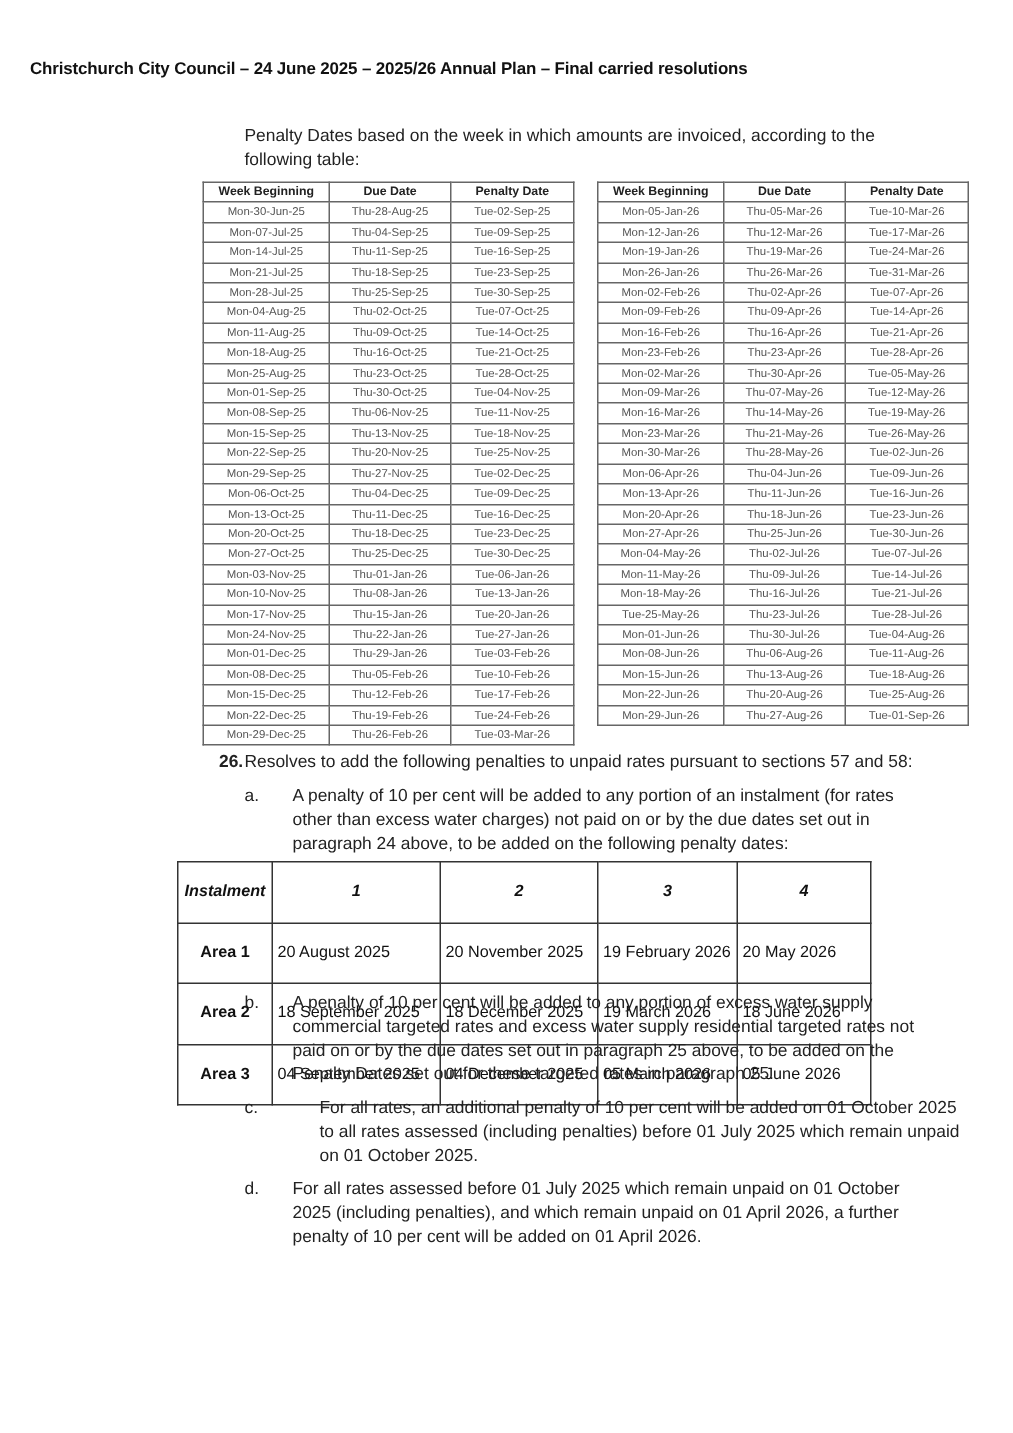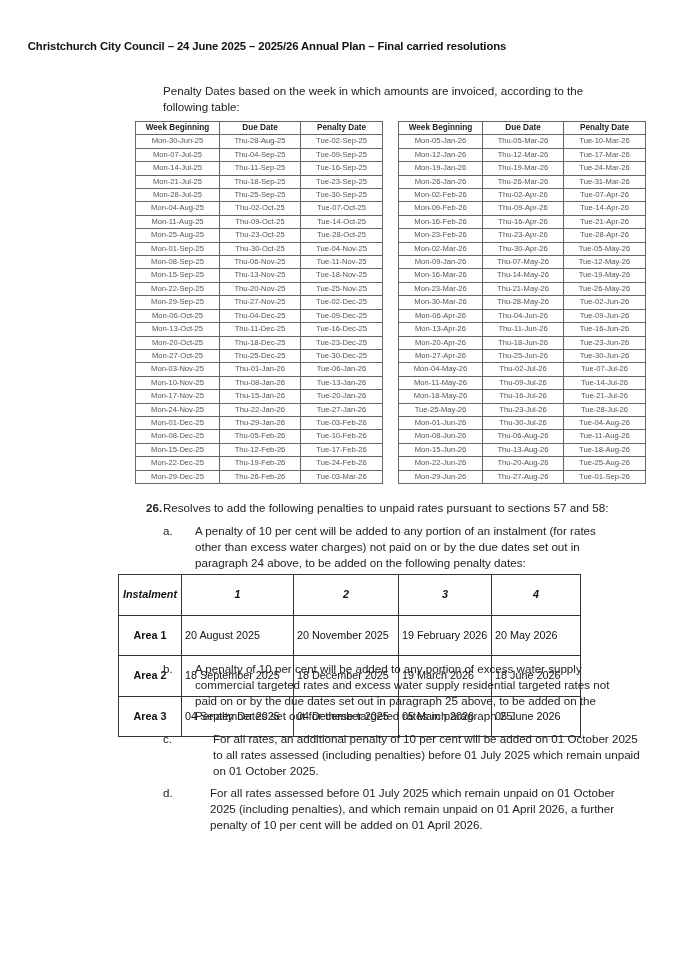--- a/index.html
+++ b/index.html
@@ -1,19 +1,19 @@
 <!DOCTYPE html>
 <html><head>
 <meta charset="utf-8">
 <style>
   html, body { margin: 0; padding: 0; background: #ffffff; }
   body { width: 675px; height: 955px; position: relative; overflow: hidden;
          font-family: "Liberation Sans", sans-serif; color: #1a1a1a; }
-  .header { position: absolute; left: 0; top: 40px; width: 534px; text-align: center;
-            font-weight: bold; font-size: 11.3px; color: #111; letter-spacing: -0.1px; }
+  .header { position: absolute; left: 0; top: 40px; width: 534px; 
+            font-weight: bold; font-size: 11.3px; color: #111; letter-spacing: -0.1px; padding-left: 20px; }
   .intro { position: absolute; left: 163px; top: 83px; width: 440px;
            font-size: 11.6px; line-height: 16px; color: #222; }
   table.pt { position: absolute; border-collapse: collapse; font-size: 7.6px; color: #555;
              border: 1.5px solid #444; table-layout: fixed; margin-left: 27px; }
   table.pt th, table.pt td { border: 1px solid #666; text-align: center; padding: 0; height: 12.4px;
              line-height: 12.4px; white-space: nowrap; overflow: hidden; }
   table.pt th { font-weight: bold; color: #222; font-size: 8.2px; }
   table.pt col.c1 { width: 84px; } table.pt col.c2 { width: 81px; } table.pt col.c3 { width: 82px; }
   #tbl-left { left: 108px; top: 121px; }
   #tbl-right { left: 371px; top: 121px; }
@@ -76,20 +76,25 @@
         <td>Mon-04-Aug-25</td>
         <td>Thu-02-Oct-25</td>
         <td>Tue-07-Oct-25</td>
       </tr>
       <tr>
         <td>Mon-11-Aug-25</td>
         <td>Thu-09-Oct-25</td>
         <td>Tue-14-Oct-25</td>
       </tr>
       <tr>
+        <td>Mon-18-Aug-25</td>
+        <td>Thu-16-Oct-25</td>
+        <td>Tue-21-Oct-25</td>
+      </tr>
+      <tr>
         <td>Mon-25-Aug-25</td>
         <td>Thu-23-Oct-25</td>
         <td>Tue-28-Oct-25</td>
       </tr>
       <tr>
         <td>Mon-01-Sep-25</td>
         <td>Thu-30-Oct-25</td>
         <td>Tue-04-Nov-25</td>
       </tr>
       <tr>
@@ -233,21 +238,21 @@
         <td>Mon-23-Feb-26</td>
         <td>Thu-23-Apr-26</td>
         <td>Tue-28-Apr-26</td>
       </tr>
       <tr>
         <td>Mon-02-Mar-26</td>
         <td>Thu-30-Apr-26</td>
         <td>Tue-05-May-26</td>
       </tr>
       <tr>
-        <td>Mon-09-Jan-26</td>
+        <td>Mon-09-Mar-26</td>
         <td>Thu-07-May-26</td>
         <td>Tue-12-May-26</td>
       </tr>
       <tr>
         <td>Mon-16-Mar-26</td>
         <td>Thu-14-May-26</td>
         <td>Tue-19-May-26</td>
       </tr>
       <tr>
         <td>Mon-23-Mar-26</td>
@@ -375,13 +380,13 @@
   </tbody>
 </table>
 
 <div class="para" style="left:163px; top:661px;">b.</div>
 <div class="para" style="left:195px; top:661px; width:430px;">A penalty of 10 per cent will be added to any portion of excess water supply commercial targeted rates and excess water supply residential targeted rates not paid on or by the due dates set out in paragraph 25 above, to be added on the Penalty Dates set out for these targeted rates in paragraph 25.</div>
 
 <div class="para" style="left:163px; top:731px;">c.</div>
 <div class="para" style="left:195px; top:731px; width:432px;margin-left:18px;">For all rates, an additional penalty of 10 per cent will be added on 01 October 2025 to all rates assessed (including penalties) before 01 July 2025 which remain unpaid on 01 October 2025.</div>
 
 <div class="para" style="left:163px; top:785px;">d.</div>
-<div class="para" style="left:210px; top:785px; width:420px;">For all rates assessed before 01 July 2025 which remain unpaid on 01 October 2025 (including penalties), and which remain unpaid on 01 April 2026, a further penalty of 10 per cent will be added on 01 April 2026.</div>
+<div class="para" style="left:195px; top:785px; width:420px;">For all rates assessed before 01 July 2025 which remain unpaid on 01 October 2025 (including penalties), and which remain unpaid on 01 April 2026, a further penalty of 10 per cent will be added on 01 April 2026.</div>
 
 </body></html>

